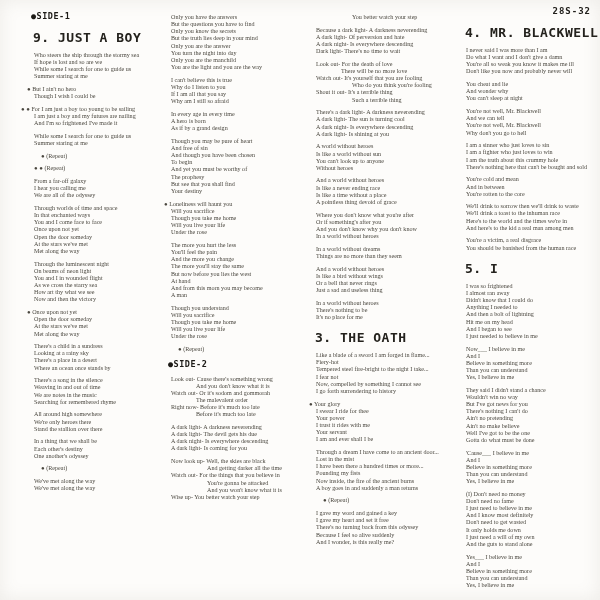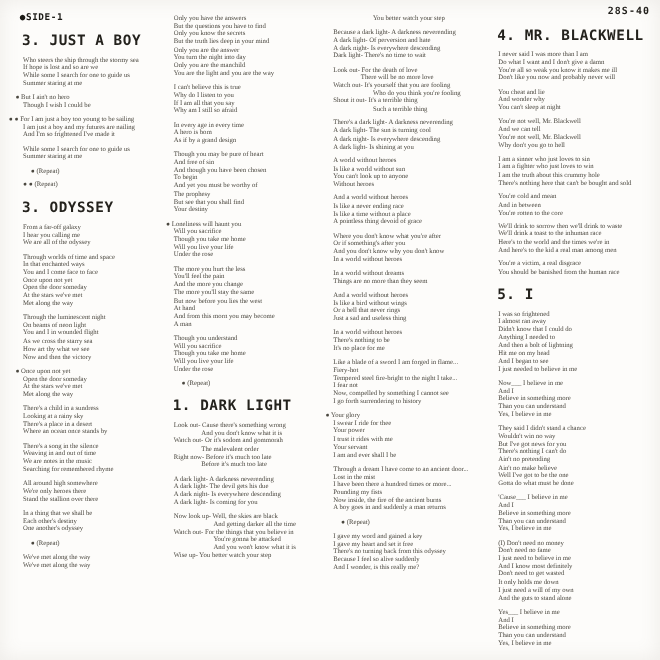--- a/index.html
+++ b/index.html
@@ -1,21 +1,21 @@
 <!DOCTYPE html>
 <html><head>
 <meta charset="utf-8">
 <style>
   html,body{margin:0;padding:0;}
   body{width:600px;height:600px;background:#e8e6e2;font-family:"Liberation Serif",serif;}
   .sheet{position:relative;width:600px;height:600px;background:#fdfcfa;overflow:hidden;
          box-shadow:inset 0 0 18px rgba(120,115,100,0.12);}
   .catalog{position:absolute;top:6px;right:9px;font-family:"DejaVu Sans Mono",monospace;
            font-weight:bold;font-size:9px;letter-spacing:1px;color:#22201c;}
-  .col{position:absolute;}
+  .col{position:absolute;margin-left:13px;}
   .col1{left:12px;top:8px;width:142px;}
   .col2{left:149px;top:14px;width:150px;}
   .col3{left:294px;top:14px;width:156px;}
   .col4{left:444px;top:16px;width:153px;}
   .side{font-family:"DejaVu Sans Mono",monospace;font-weight:bold;font-size:8.5px;
         letter-spacing:0.5px;color:#1c1a16;margin:3px 0 7px 6px;}
   .title{font-family:"DejaVu Sans Mono",monospace;font-weight:bold;color:#24221d;
          margin:9px 0 7px 8px;white-space:nowrap;}
   .title.lg{font-size:13px;letter-spacing:0.5px;}
   .title.md{font-size:9.6px;letter-spacing:0;}
@@ -25,24 +25,24 @@
   .ln.h1{text-indent:-7px;}
   .ln.h2{text-indent:-13px;}
   .ln.i1{padding-left:7px;}
   .ln.i2{padding-left:25px;}
   .ln.i3{padding-left:36px;}
 </style>
 </head>
 <body>
 
 <div class="sheet">
-  <div class="catalog">28S-40</div>
+  <div class="catalog">28S-32</div>
   <div class="col col1">
       <div class="side">●SIDE-1</div>
-      <h2 class="title lg">3. JUST A BOY</h2>
+      <h2 class="title lg">9. JUST A BOY</h2>
       <div class="verse">
         <div class="ln">Who steers the ship through the stormy sea</div>
         <div class="ln">If hope is lost and so are we</div>
         <div class="ln">While some I search for one to guide us</div>
         <div class="ln">Summer staring at me</div>
       </div>
       <div class="verse">
         <div class="ln h1">● But I ain't no hero</div>
         <div class="ln">Though I wish I could be</div>
       </div>
@@ -54,21 +54,20 @@
       <div class="verse">
         <div class="ln">While some I search for one to guide us</div>
         <div class="ln">Summer staring at me</div>
       </div>
       <div class="verse">
         <div class="ln i1">● (Repeat)</div>
       </div>
       <div class="verse">
         <div class="ln">● ● (Repeat)</div>
       </div>
-      <h2 class="title lg">3. ODYSSEY</h2>
       <div class="verse">
         <div class="ln">From a far-off galaxy</div>
         <div class="ln">I hear you calling me</div>
         <div class="ln">We are all of the odyssey</div>
       </div>
       <div class="verse">
         <div class="ln">Through worlds of time and space</div>
         <div class="ln">In that enchanted ways</div>
         <div class="ln">You and I come face to face</div>
         <div class="ln">Once upon not yet</div>
@@ -172,21 +171,21 @@
       <div class="verse">
         <div class="ln">Though you understand</div>
         <div class="ln">Will you sacrifice</div>
         <div class="ln">Though you take me home</div>
         <div class="ln">Will you live your life</div>
         <div class="ln">Under the rose</div>
       </div>
       <div class="verse">
         <div class="ln i1">● (Repeat)</div>
       </div>
-      <h2 class="title lg">1. DARK LIGHT</h2>
+      <div class="side">●SIDE-2</div>
       <div class="verse">
         <div class="ln">Look out- Cause there's something wrong</div>
         <div class="ln i2">And you don't know what it is</div>
         <div class="ln">Watch out- Or it's sodom and gommorah</div>
         <div class="ln i2">The malevalent order</div>
         <div class="ln">Right now- Before it's much too late</div>
         <div class="ln i2">Before it's much too late</div>
       </div>
       <div class="verse">
         <div class="ln">A dark light- A darkness neverending</div>
@@ -253,20 +252,21 @@
         <div class="ln">And a world without heroes</div>
         <div class="ln">Is like a bird without wings</div>
         <div class="ln">Or a bell that never rings</div>
         <div class="ln">Just a sad and useless thing</div>
       </div>
       <div class="verse">
         <div class="ln">In a world without heroes</div>
         <div class="ln">There's nothing to be</div>
         <div class="ln">It's no place for me</div>
       </div>
+      <h2 class="title lg">3. THE OATH</h2>
       <div class="verse">
         <div class="ln">Like a blade of a sword I am forged in flame...</div>
         <div class="ln">Fiery-hot</div>
         <div class="ln">Tempered steel fire-bright to the night I take...</div>
         <div class="ln">I fear not</div>
         <div class="ln">Now, compelled by something I cannot see</div>
         <div class="ln">I go forth surrendering to history</div>
       </div>
       <div class="verse">
         <div class="ln h1">● Your glory</div>

